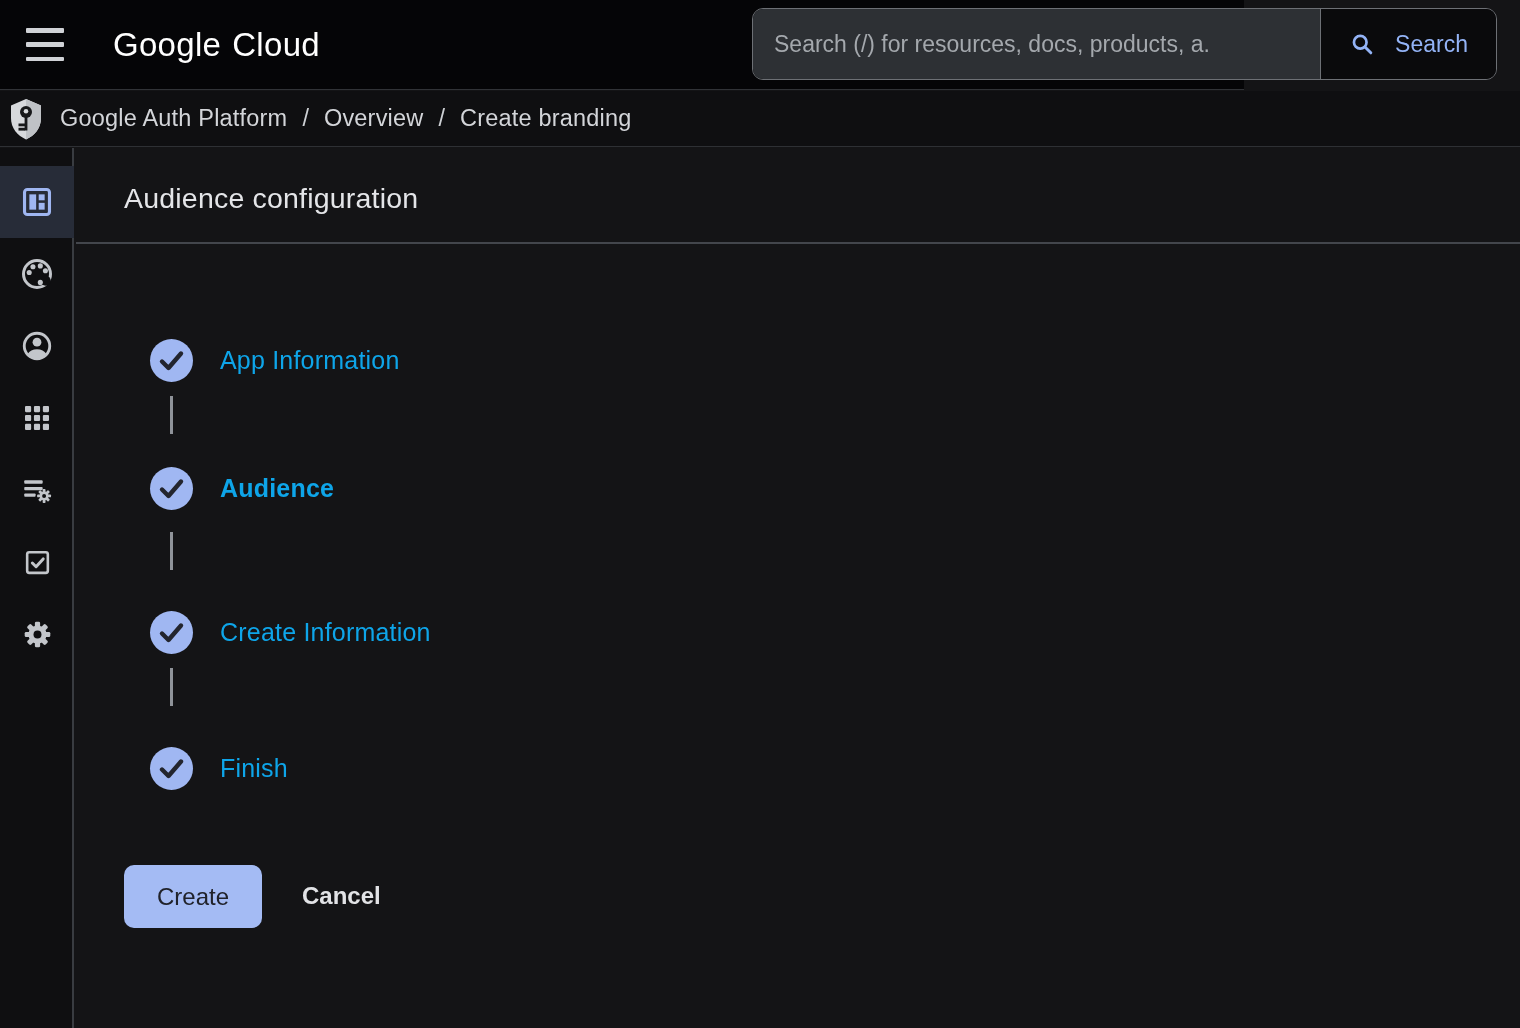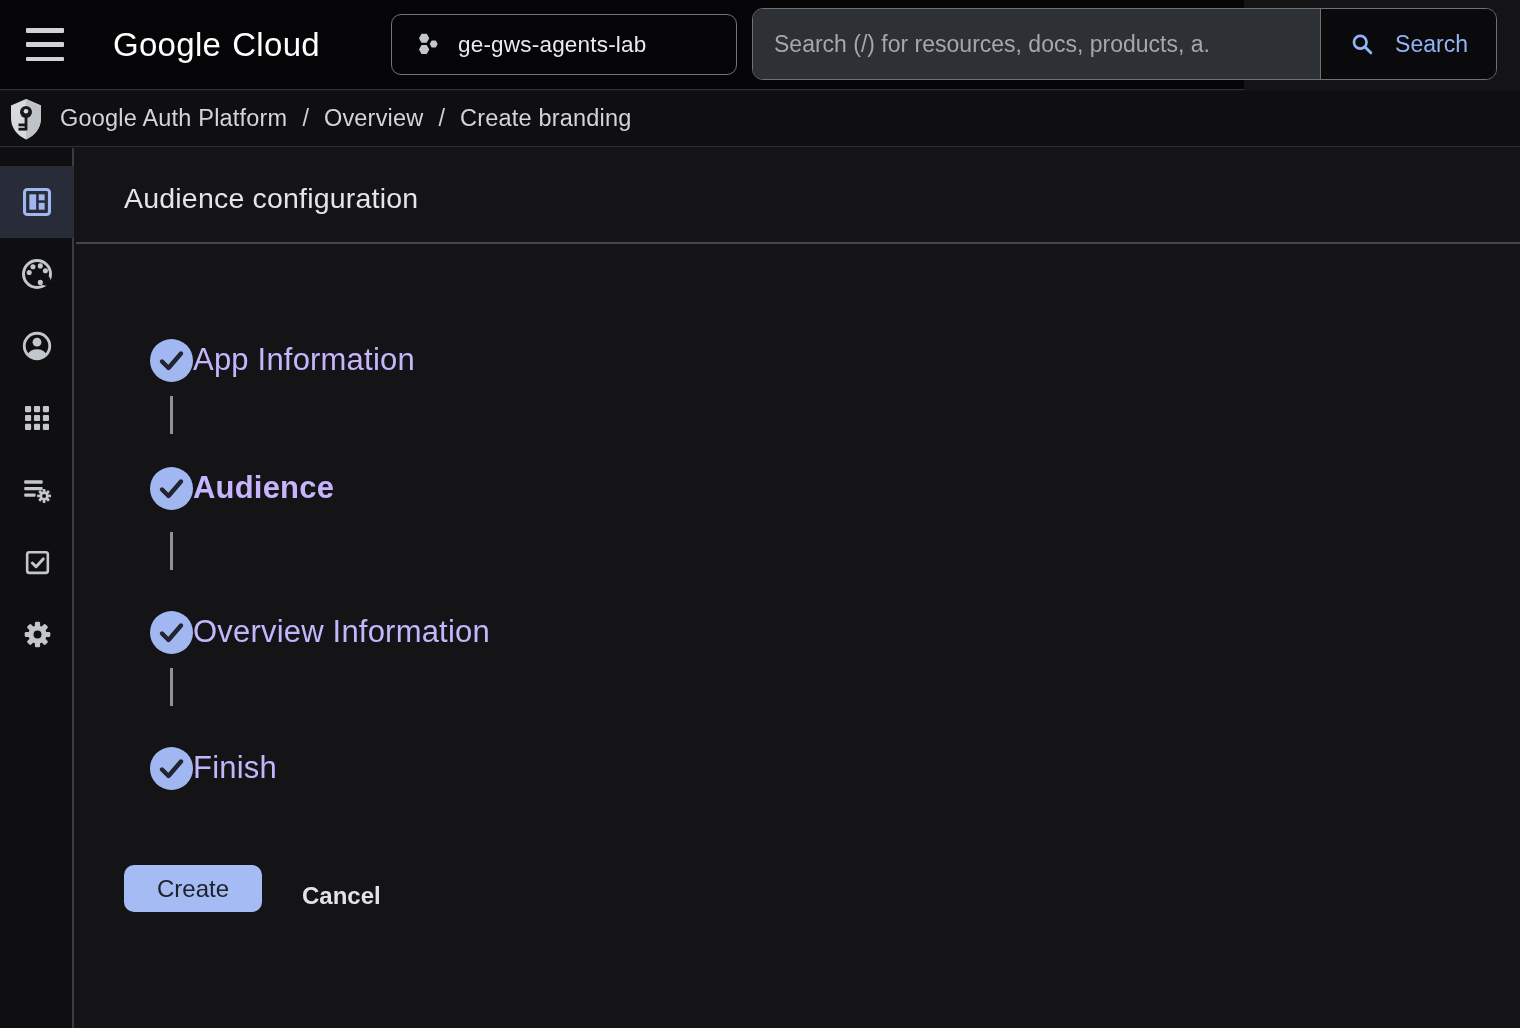--- a/index.html
+++ b/index.html
@@ -53,24 +53,24 @@
   .nav-item svg { display:block; }
 
   
   .page-title { position:absolute; left:124px; top:182px; font-size:28.5px; color:#e4e5e8;
                 letter-spacing:.2px; }
   .header-divider { position:absolute; left:76px; top:242px; right:0; height:2px; background:#43464c; }
 
   .step { position:absolute; left:150px; height:44px; display:flex; align-items:center; }
   .step .circle { width:43px; height:43px; border-radius:50%; background:#a0b7f2;
                   display:flex; align-items:center; justify-content:center; flex:0 0 auto; }
-  .step .slabel { font-size:31px; color:#c4b5fd; letter-spacing:.2px; white-space:nowrap; }
+  .step .slabel { margin-left:27px; font-size:25px; color:#0ea5e9; letter-spacing:.2px; white-space:nowrap; }
   .connector { position:absolute; left:170px; width:2.5px; height:38px; background:#8f9399; }
 
-  .create-btn { position:absolute; left:124px; top:865px; width:138px; height:47px;
+  .create-btn { position:absolute; left:124px; top:865px; width:138px; height:63px;
                 background:#a4bbf4; border:none; border-radius:10px;
                 color:#20222a; font-size:24px; font-weight:500; cursor:pointer;
                 font-family:"Liberation Sans", sans-serif;
                 display:flex; align-items:center; justify-content:center; }
   .cancel-btn { position:absolute; left:302px; top:865px; height:62px; background:none; border:none;
                 color:#e2e3e6; font-size:24px; font-weight:700; cursor:pointer;
                 font-family:"Liberation Sans", sans-serif;
                 display:flex; align-items:center; }
 </style>
 </head>
@@ -83,28 +83,20 @@
       <span></span>
         <span></span>
         <span></span>
     </button>
 
     <div class="logo">
       <span class="g1">Google</span>
       <span class="g2">Cloud</span>
     </div>
 
-    <div class="project-btn">
-      <svg width="27" height="27" viewBox="0 0 24 24">
-        <polygon fill="#c3c6cb" points="6.7,2.5 11.3,2.5 13.6,6.5 11.3,10.5 6.7,10.5 4.4,6.5"></polygon>
-        <polygon fill="#c3c6cb" points="6.7,12.5 11.3,12.5 13.6,16.5 11.3,20.5 6.7,20.5 4.4,16.5"></polygon>
-        <polygon fill="#c3c6cb" points="15.7,8.4 19.3,8.4 21.1,11.5 19.3,14.6 15.7,14.6 13.9,11.5"></polygon>
-      </svg>
-      <span class="pname">ge-gws-agents-lab</span>
-    </div>
 
     <div class="search-wrap">
       <div class="search-field">
         <input type="text" placeholder="Search (/) for resources, docs, products, a." style="">
       </div>
       <button class="search-btn">
         <svg width="27" height="27" viewBox="0 0 24 24">
           <circle cx="10" cy="10" r="5.6" fill="none" stroke="#93b3f6" stroke-width="2.4"></circle>
           <line x1="14.2" y1="14.2" x2="19.4" y2="19.4" stroke="#93b3f6" stroke-width="2.6" stroke-linecap="round"></line>
         </svg>
@@ -233,21 +225,21 @@
     <span class="slabel">Audience</span>
   </div>
   <div class="connector" style="top:532px;"></div>
 
   <div class="step" style="top:610px;">
     <span class="circle">
       <svg width="43" height="43" viewBox="0 0 43 43">
           <path d="M12 22.5 L18.5 29 L31 14.5" fill="none" stroke="#23252e" stroke-width="4.4" stroke-linecap="round" stroke-linejoin="round"></path>
         </svg>
     </span>
-    <span class="slabel">Overview Information</span>
+    <span class="slabel">Create Information</span>
   </div>
   <div class="connector" style="top:668px;"></div>
 
   <div class="step" style="top:746px;">
     <span class="circle">
       <svg width="43" height="43" viewBox="0 0 43 43">
           <path d="M12 22.5 L18.5 29 L31 14.5" fill="none" stroke="#23252e" stroke-width="4.4" stroke-linecap="round" stroke-linejoin="round"></path>
         </svg>
     </span>
     <span class="slabel">Finish</span>

